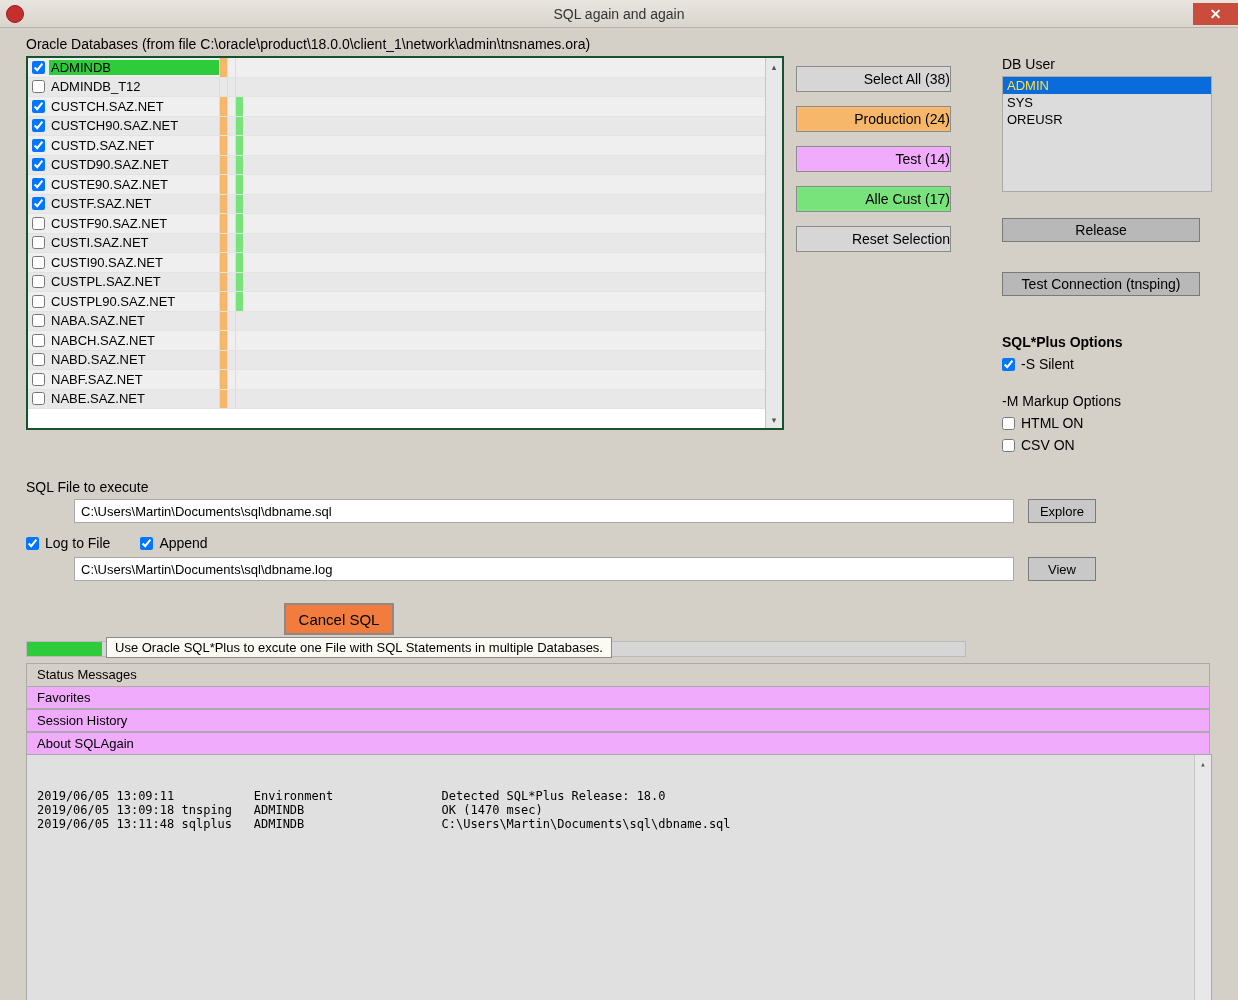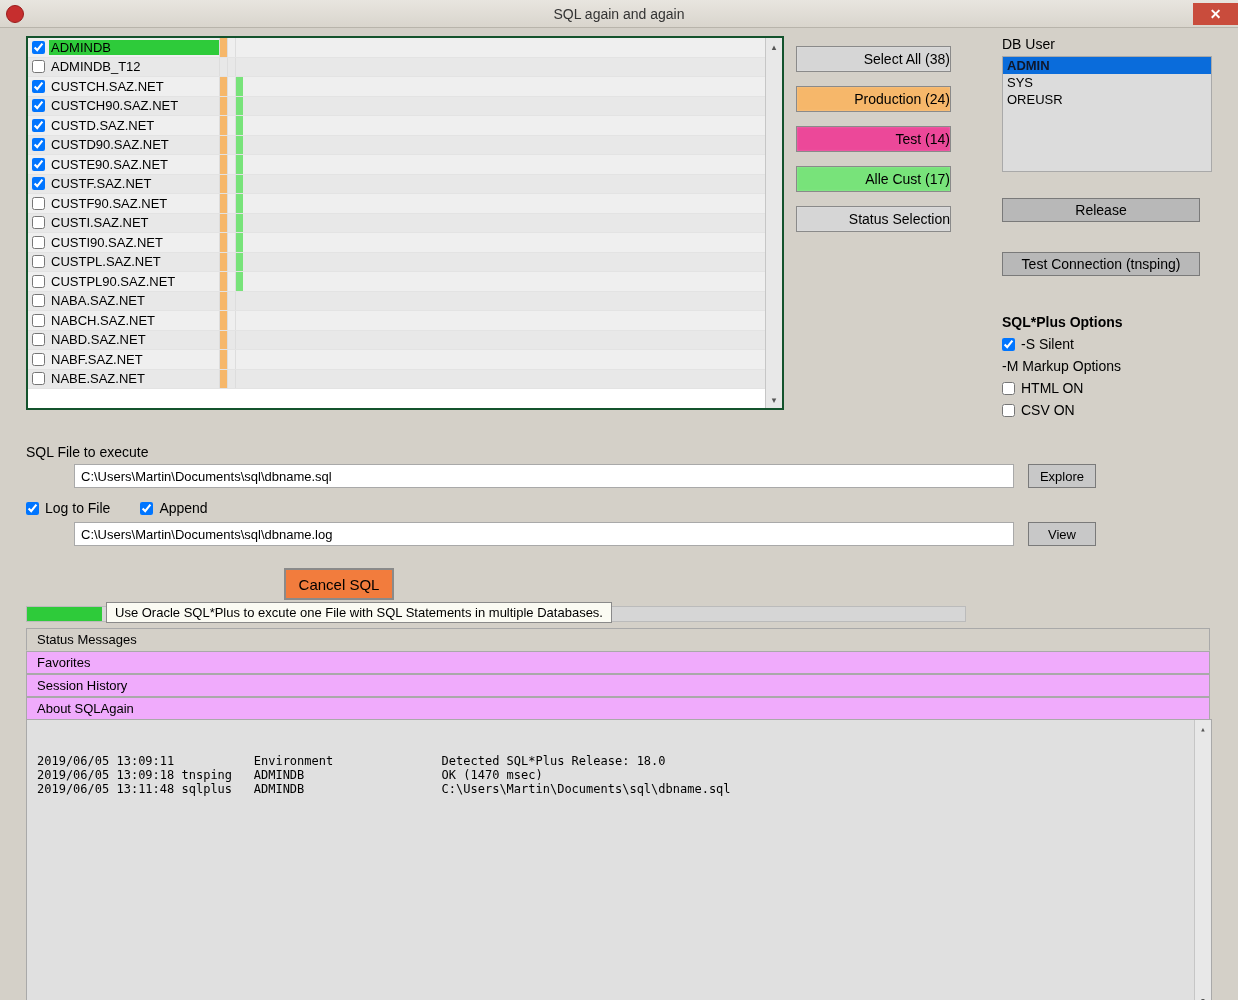--- a/index.html
+++ b/index.html
@@ -127,41 +127,40 @@
 .filter-btn {
   height: 26px;
   border: 1px solid #8a8a8a;
   background: #d6d6d6;
   font-size: 14px;
   cursor: pointer;
   box-shadow: inset 0 0 2px rgba(255,255,255,.3);
   text-align: right;
 }
 .filter-btn.prod { background: #f6b76a; }
-.filter-btn.test { background: #ec4899; }
+.filter-btn.test { background: #f0abfc; }
 .filter-btn.cust { background: #78e37a; }
 
 .right-col {
   margin-left: auto;
   width: 210px;
 }
 .user-list {
   height: 116px;
   border: 1px solid #a9a9a9;
   background: #dcdcdc;
   overflow: hidden;
 }
 .user-item {
   padding: 1px 4px;
   font-size: 13px;
 }
 .user-item.sel {
   background: #0a6cdb;
-  color: #0f172a;
-  font-weight: bold;
+  color: #fde047;
 }
 .options-btn, .test-conn-btn {
   width: 198px;
   height: 24px;
   border: 1px solid #7a7a7a;
   background: #b8b8b8;
   font-size: 14px;
   display: block;
   margin-top: 26px;
   cursor: pointer;
@@ -174,21 +173,21 @@
 }
 .chk-row {
   display: flex;
   align-items: center;
   gap: 6px;
   margin-top: 6px;
   font-size: 14px;
 }
 .markup-label {
   font-size: 14px;
-  margin-top: 6px;
+  margin-top: 21px;
 }
 
 .file-section {
   margin-top: 26px;
 }
 .file-row {
   display: flex;
   gap: 14px;
   align-items: center;
   margin-top: 4px;
@@ -301,20 +300,21 @@
 <body>
 
 <div class="titlebar">
   <div class="app-icon"></div>
   <div class="title">SQL again and again</div>
   <div class="close-btn">✕</div>
 </div>
 
 <div class="content">
 
+  <div class="section-label">Oracle Databases (from file C:\oracle\product\18.0.0\client_1\network\admin\tnsnames.ora)</div>
 
   <div class="top-row">
 
     <div class="db-list-container">
       <div class="db-list">
         <div class="db-list-inner" id="db-list-inner">
             <div class="db-row">
               <input type="checkbox" checked="" style="">
               <div class="db-name-cell sel">ADMINDB</div>
               <div class="tag-cols">
@@ -483,21 +483,21 @@
           <div class="scroll-btn">▾</div>
         </div>
       </div>
     </div>
 
     <div class="filter-col">
       <button class="filter-btn">Select All (38)</button>
       <button class="filter-btn prod">Production (24)</button>
       <button class="filter-btn test">Test (14)</button>
       <button class="filter-btn cust">Alle Cust (17)</button>
-      <button class="filter-btn">Status Selection</button>
+      <button class="filter-btn">Reset Selection</button>
     </div>
 
     <div class="right-col">
       <div class="section-label">DB User</div>
       <div class="user-list" id="user-list">
           <div class="user-item sel">ADMIN</div>
           <div class="user-item">SYS</div>
           <div class="user-item">OREUSR</div>
         </div>
 

